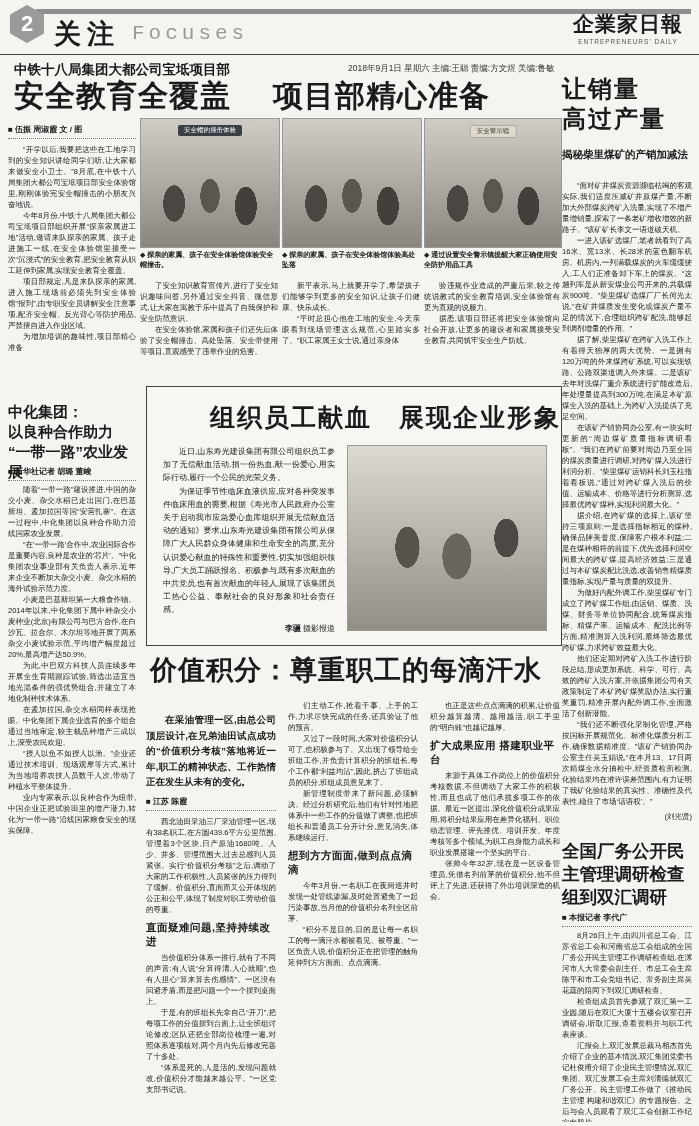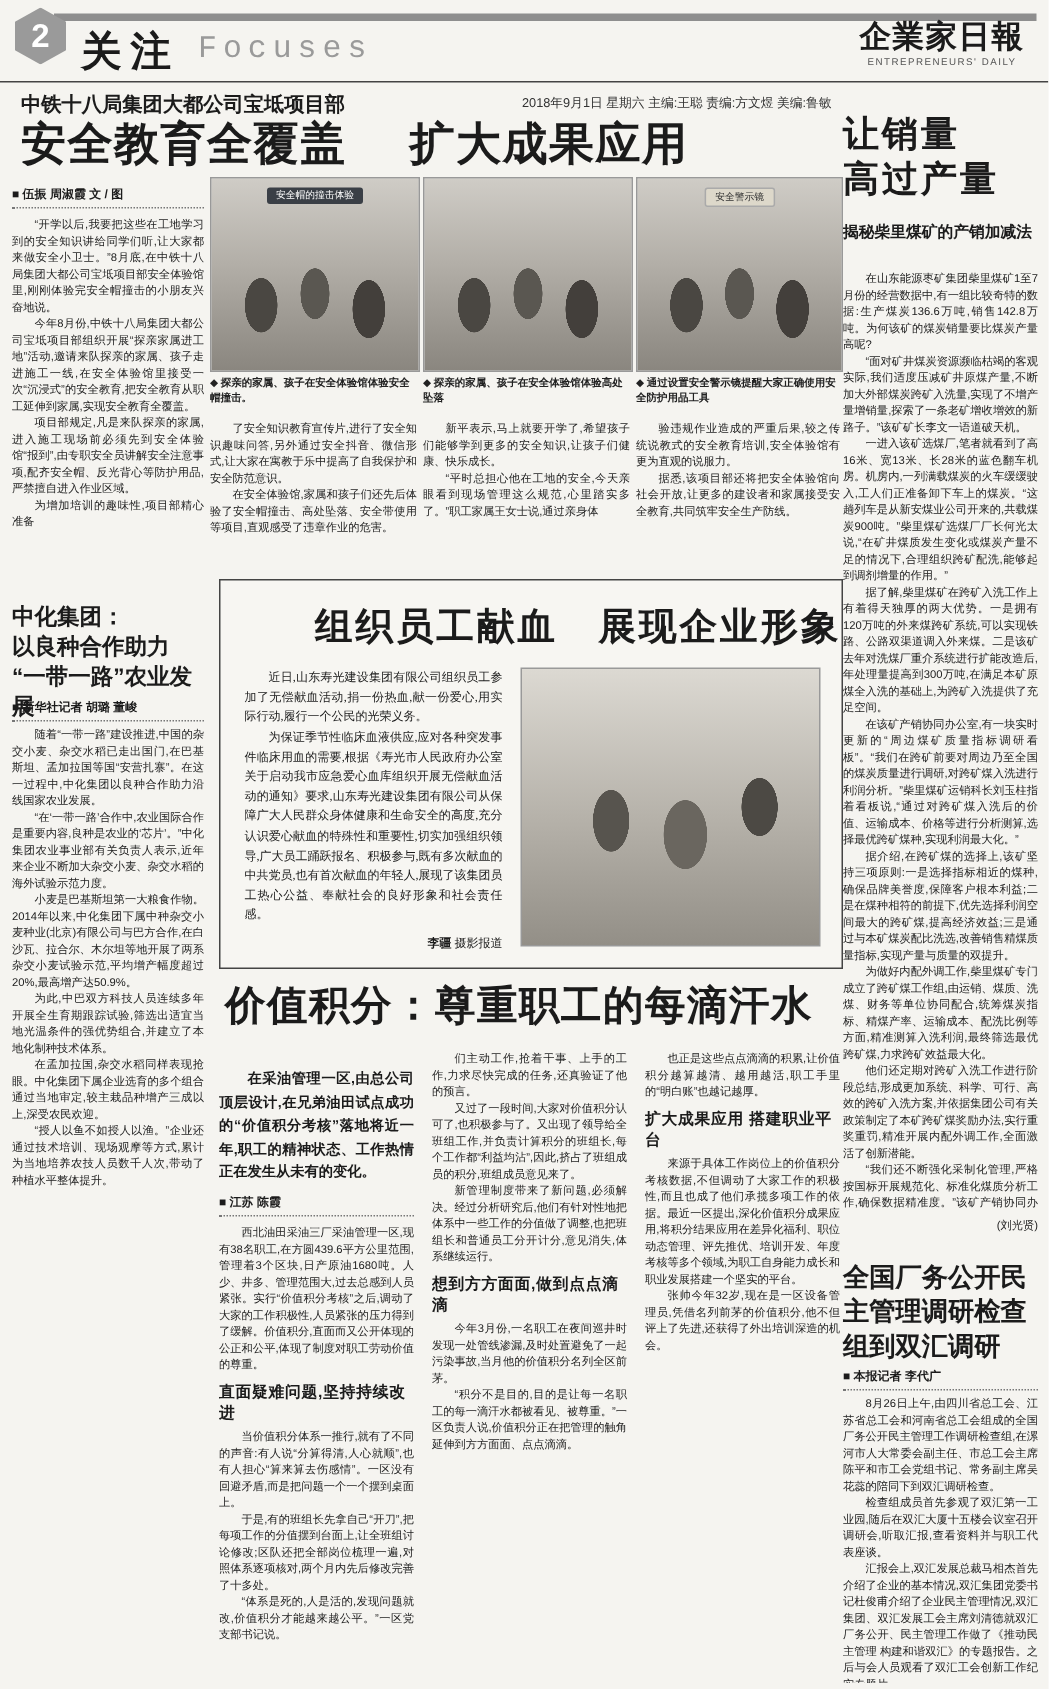--- a/index.html
+++ b/index.html
@@ -62,21 +62,21 @@
   <span class="abs section-en" style="left:132px;top:22px;">Focuses</span>
   <span class="abs dateline" style="left:348px;top:32px;margin-top:31px;">2018年9月1日  星期六  主编:王聪  责编:方文煜  美编:鲁敏</span>
   <div class="abs" style="left:560px;top:10px;width:136px;text-align:center;">
     <div class="masthead-cn">企業家日報</div>
     <div class="masthead-en">ENTREPRENEURS' DAILY</div>
   </div>
   <div class="abs headrule" style="left:0;top:54px;width:699px;"></div>
 
   <div class="abs kicker" style="left:14px;top:61px;">中铁十八局集团大都公司宝坻项目部</div>
   <div class="abs headline" style="left:14px;top:76px;">
-    <span>安全教育全覆盖</span><span class="gap"></span><span>扩大成果应用</span>
+    <span>安全教育全覆盖</span><span class="gap"></span><span>项目部精心准备</span>
   </div>
 
   <div class="abs" style="left:8px;top:124px;width:128px;height:274px;overflow:hidden;">
     <div class="byline">■ 伍振 周淑霞 文 / 图</div>
     <div class="bodytext">
         <p class="para">“开学以后,我要把这些在工地学习到的安全知识讲给同学们听,让大家都来做安全小卫士。”8月底,在中铁十八局集团大都公司宝坻项目部安全体验馆里,刚刚体验完安全帽撞击的小朋友兴奋地说。</p>
         <p class="para">今年8月份,中铁十八局集团大都公司宝坻项目部组织开展“探亲家属进工地”活动,邀请来队探亲的家属、孩子走进施工一线,在安全体验馆里接受一次“沉浸式”的安全教育,把安全教育从职工延伸到家属,实现安全教育全覆盖。</p>
         <p class="para">项目部规定,凡是来队探亲的家属,进入施工现场前必须先到安全体验馆“报到”,由专职安全员讲解安全注意事项,配齐安全帽、反光背心等防护用品,严禁擅自进入作业区域。</p>
         <p class="para">为增加培训的趣味性,项目部精心准备</p>
       </div>
@@ -103,21 +103,20 @@
     </div>
   <div class="abs bodytext" style="left:282px;top:280px;width:138px;height:102px;">
       <p class="para">新平表示,马上就要开学了,希望孩子们能够学到更多的安全知识,让孩子们健康、快乐成长。</p>
       <p class="para">“平时总担心他在工地的安全,今天亲眼看到现场管理这么规范,心里踏实多了。”职工家属王女士说,通过亲身体</p>
     </div>
 
   <div class="abs coal-title" style="left:562px;top:73px;">让销量</div>
   <div class="abs coal-title" style="left:562px;top:103px;">高过产量</div>
   <div class="abs coal-sub" style="left:562px;top:148px;width:132px;">揭秘柴里煤矿的产销加减法</div>
   <div class="abs bodytext" style="left:562px;top:180px;width:130px;height:628px;">
-      <p class="para">在山东能源枣矿集团柴里煤矿1至7月份的经营数据中,有一组比较奇特的数据:生产煤炭136.6万吨,销售142.8万吨。为何该矿的煤炭销量要比煤炭产量高呢?</p>
       <p class="para">“面对矿井煤炭资源濒临枯竭的客观实际,我们适度压减矿井原煤产量,不断加大外部煤炭跨矿入洗量,实现了不增产量增销量,探索了一条老矿增收增效的新路子。”该矿矿长李文一语道破天机。</p>
       <p class="para">一进入该矿选煤厂,笔者就看到了高16米、宽13米、长28米的蓝色翻车机房。机房内,一列满载煤炭的火车缓缓驶入,工人们正准备卸下车上的煤炭。“这趟列车是从新安煤业公司开来的,共载煤炭900吨。”柴里煤矿选煤厂厂长何光太说,“在矿井煤质发生变化或煤炭产量不足的情况下,合理组织跨矿配洗,能够起到调剂增量的作用。”</p>
       <p class="para">据了解,柴里煤矿在跨矿入洗工作上有着得天独厚的两大优势。一是拥有120万吨的外来煤跨矿系统,可以实现铁路、公路双渠道调入外来煤。二是该矿去年对洗煤厂重介系统进行扩能改造后,年处理量提高到300万吨,在满足本矿原煤全入洗的基础上,为跨矿入洗提供了充足空间。</p>
       <p class="para">在该矿产销协同办公室,有一块实时更新的“周边煤矿质量指标调研看板”。“我们在跨矿前要对周边乃至全国的煤炭质量进行调研,对跨矿煤入洗进行利润分析。”柴里煤矿运销科长刘玉柱指着看板说,“通过对跨矿煤入洗后的价值、运输成本、价格等进行分析测算,选择最优跨矿煤种,实现利润最大化。”</p>
       <p class="para">据介绍,在跨矿煤的选择上,该矿坚持三项原则:一是选择指标相近的煤种,确保品牌美誉度,保障客户根本利益;二是在煤种相符的前提下,优先选择利润空间最大的跨矿煤,提高经济效益;三是通过与本矿煤炭配比洗选,改善销售精煤质量指标,实现产量与质量的双提升。</p>
       <p class="para">为做好内配外调工作,柴里煤矿专门成立了跨矿煤工作组,由运销、煤质、洗煤、财务等单位协同配合,统筹煤炭指标、精煤产率、运输成本、配洗比例等方面,精准测算入洗利润,最终筛选最优跨矿煤,力求跨矿效益最大化。</p>
       <p class="para">他们还定期对跨矿入洗工作进行阶段总结,形成更加系统、科学、可行、高效的跨矿入洗方案,并依据集团公司有关政策制定了本矿跨矿煤奖励办法,实行重奖重罚,精准开展内配外调工作,全面激活了创新潜能。</p>
       <p class="para">“我们还不断强化采制化管理,严格按国标开展规范化、标准化煤质分析工作,确保数据精准度。”该矿产销协同办公室主任吴玉娟说,“在本月13、17日两次精煤全水分抽检中,经资质检所检测,化验结果均在准许误差范围内,有力证明了我矿化验结果的真实性、准确性及代表性,稳住了市场‘话语权’。”</p>
     </div>
   <div class="abs credit-line" style="left:562px;top:812px;width:130px;">(刘光贤)</div>
@@ -136,20 +135,21 @@
     <div>“一带一路”农业发展</div>
   </div>
   <div class="abs byline" style="left:8px;top:466px;width:128px;">■ 新华社记者 胡璐 董峻</div>
   <div class="abs bodytext" style="left:8px;top:484px;width:128px;height:640px;">
       <p class="para">随着“一带一路”建设推进,中国的杂交小麦、杂交水稻已走出国门,在巴基斯坦、孟加拉国等国“安营扎寨”。在这一过程中,中化集团以良种合作助力沿线国家农业发展。</p>
       <p class="para">“在‘一带一路’合作中,农业国际合作是重要内容,良种是农业的‘芯片’。”中化集团农业事业部有关负责人表示,近年来企业不断加大杂交小麦、杂交水稻的海外试验示范力度。</p>
       <p class="para">小麦是巴基斯坦第一大粮食作物。2014年以来,中化集团下属中种杂交小麦种业(北京)有限公司与巴方合作,在白沙瓦、拉合尔、木尔坦等地开展了两系杂交小麦试验示范,平均增产幅度超过20%,最高增产达50.9%。</p>
       <p class="para">为此,中巴双方科技人员连续多年开展全生育期跟踪试验,筛选出适宜当地光温条件的强优势组合,并建立了本地化制种技术体系。</p>
       <p class="para">在孟加拉国,杂交水稻同样表现抢眼。中化集团下属企业选育的多个组合通过当地审定,较主栽品种增产三成以上,深受农民欢迎。</p>
       <p class="para">“授人以鱼不如授人以渔。”企业还通过技术培训、现场观摩等方式,累计为当地培养农技人员数千人次,带动了种植水平整体提升。</p>
+      <p class="para">业内专家表示,以良种合作为纽带,中国企业正把试验田里的增产潜力,转化为“一带一路”沿线国家粮食安全的现实保障。</p>
     </div>
 
   <div class="abs boxed" style="left:146px;top:386px;width:414px;height:258px;">
     <div class="abs blood-title" style="left:0;top:14px;width:414px;">组织员工献血　展现企业形象</div>
     <div class="abs blood-text" style="left:16px;top:58px;width:172px;height:178px;">
         <p class="para">近日,山东寿光建设集团有限公司组织员工参加了无偿献血活动,捐一份热血,献一份爱心,用实际行动,履行一个公民的光荣义务。</p>
         <p class="para">为保证季节性临床血液供应,应对各种突发事件临床用血的需要,根据《寿光市人民政府办公室关于启动我市应急爱心血库组织开展无偿献血活动的通知》要求,山东寿光建设集团有限公司从保障广大人民群众身体健康和生命安全的高度,充分认识爱心献血的特殊性和重要性,切实加强组织领导,广大员工踊跃报名、积极参与,既有多次献血的中共党员,也有首次献血的年轻人,展现了该集团员工热心公益、奉献社会的良好形象和社会责任感。</p>
       </div>
     <div class="abs blood-credit" style="left:16px;top:236px;width:172px;">
       <b>李疆</b><span> 摄影报道</span>

